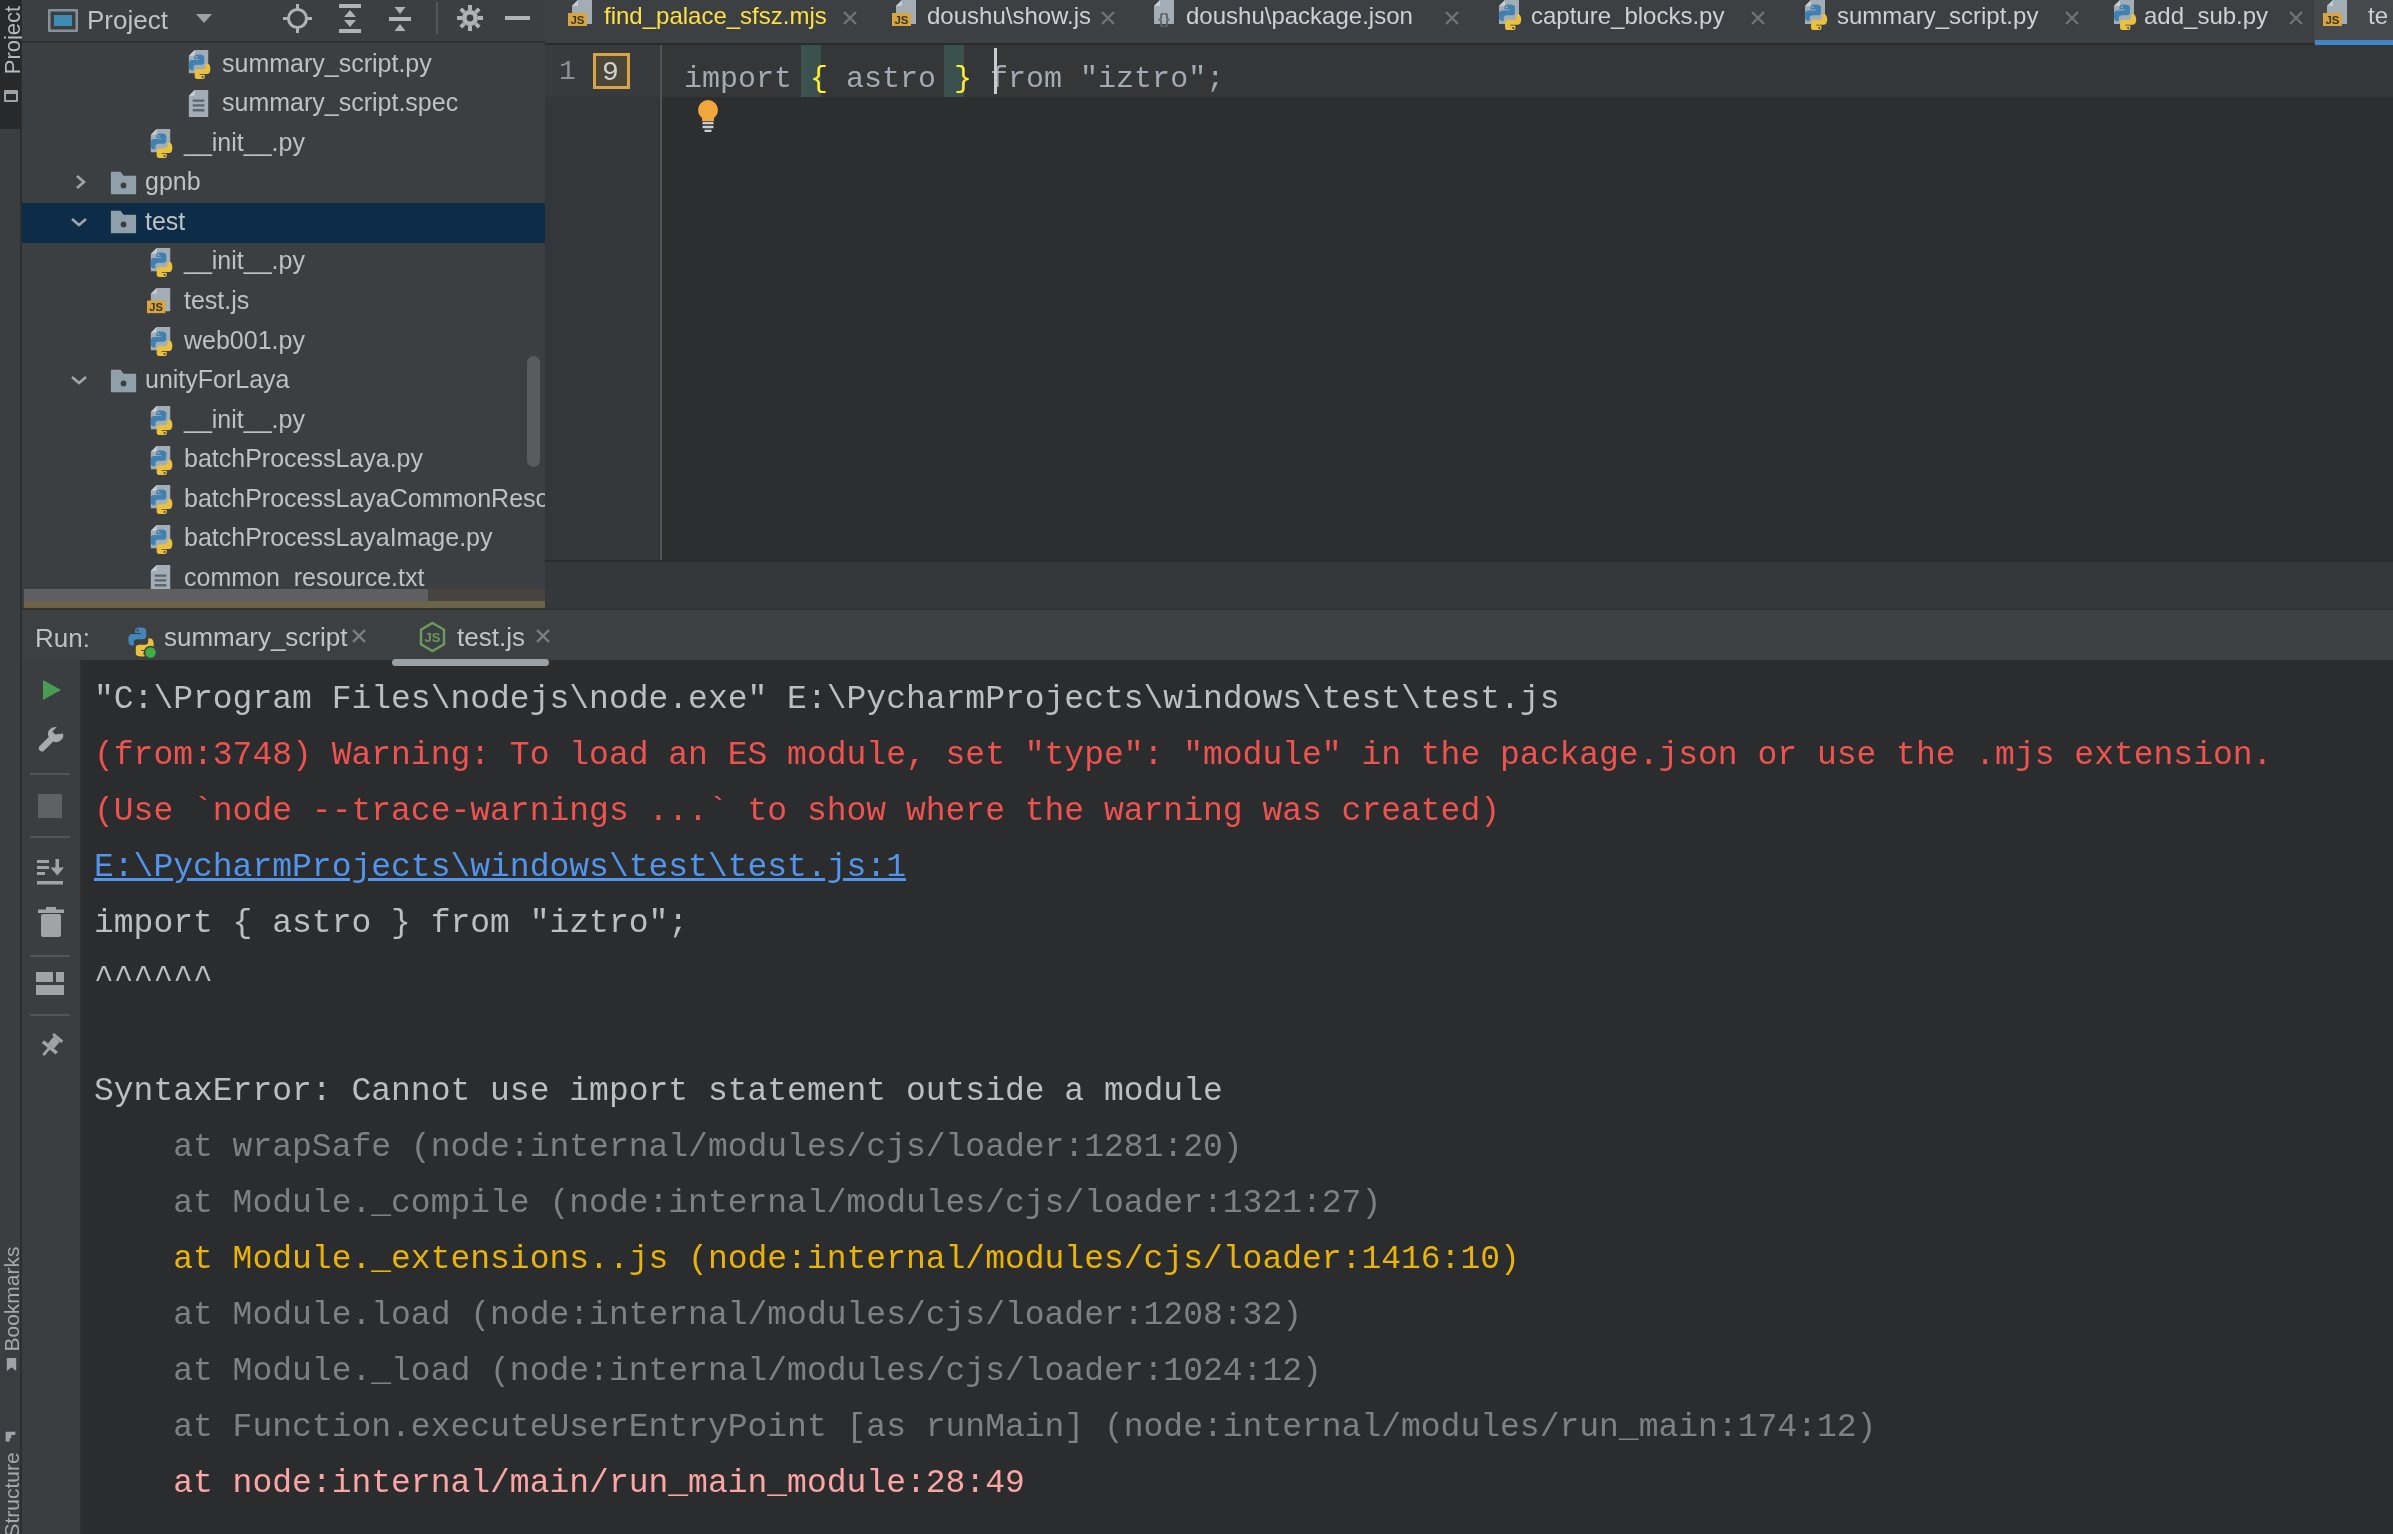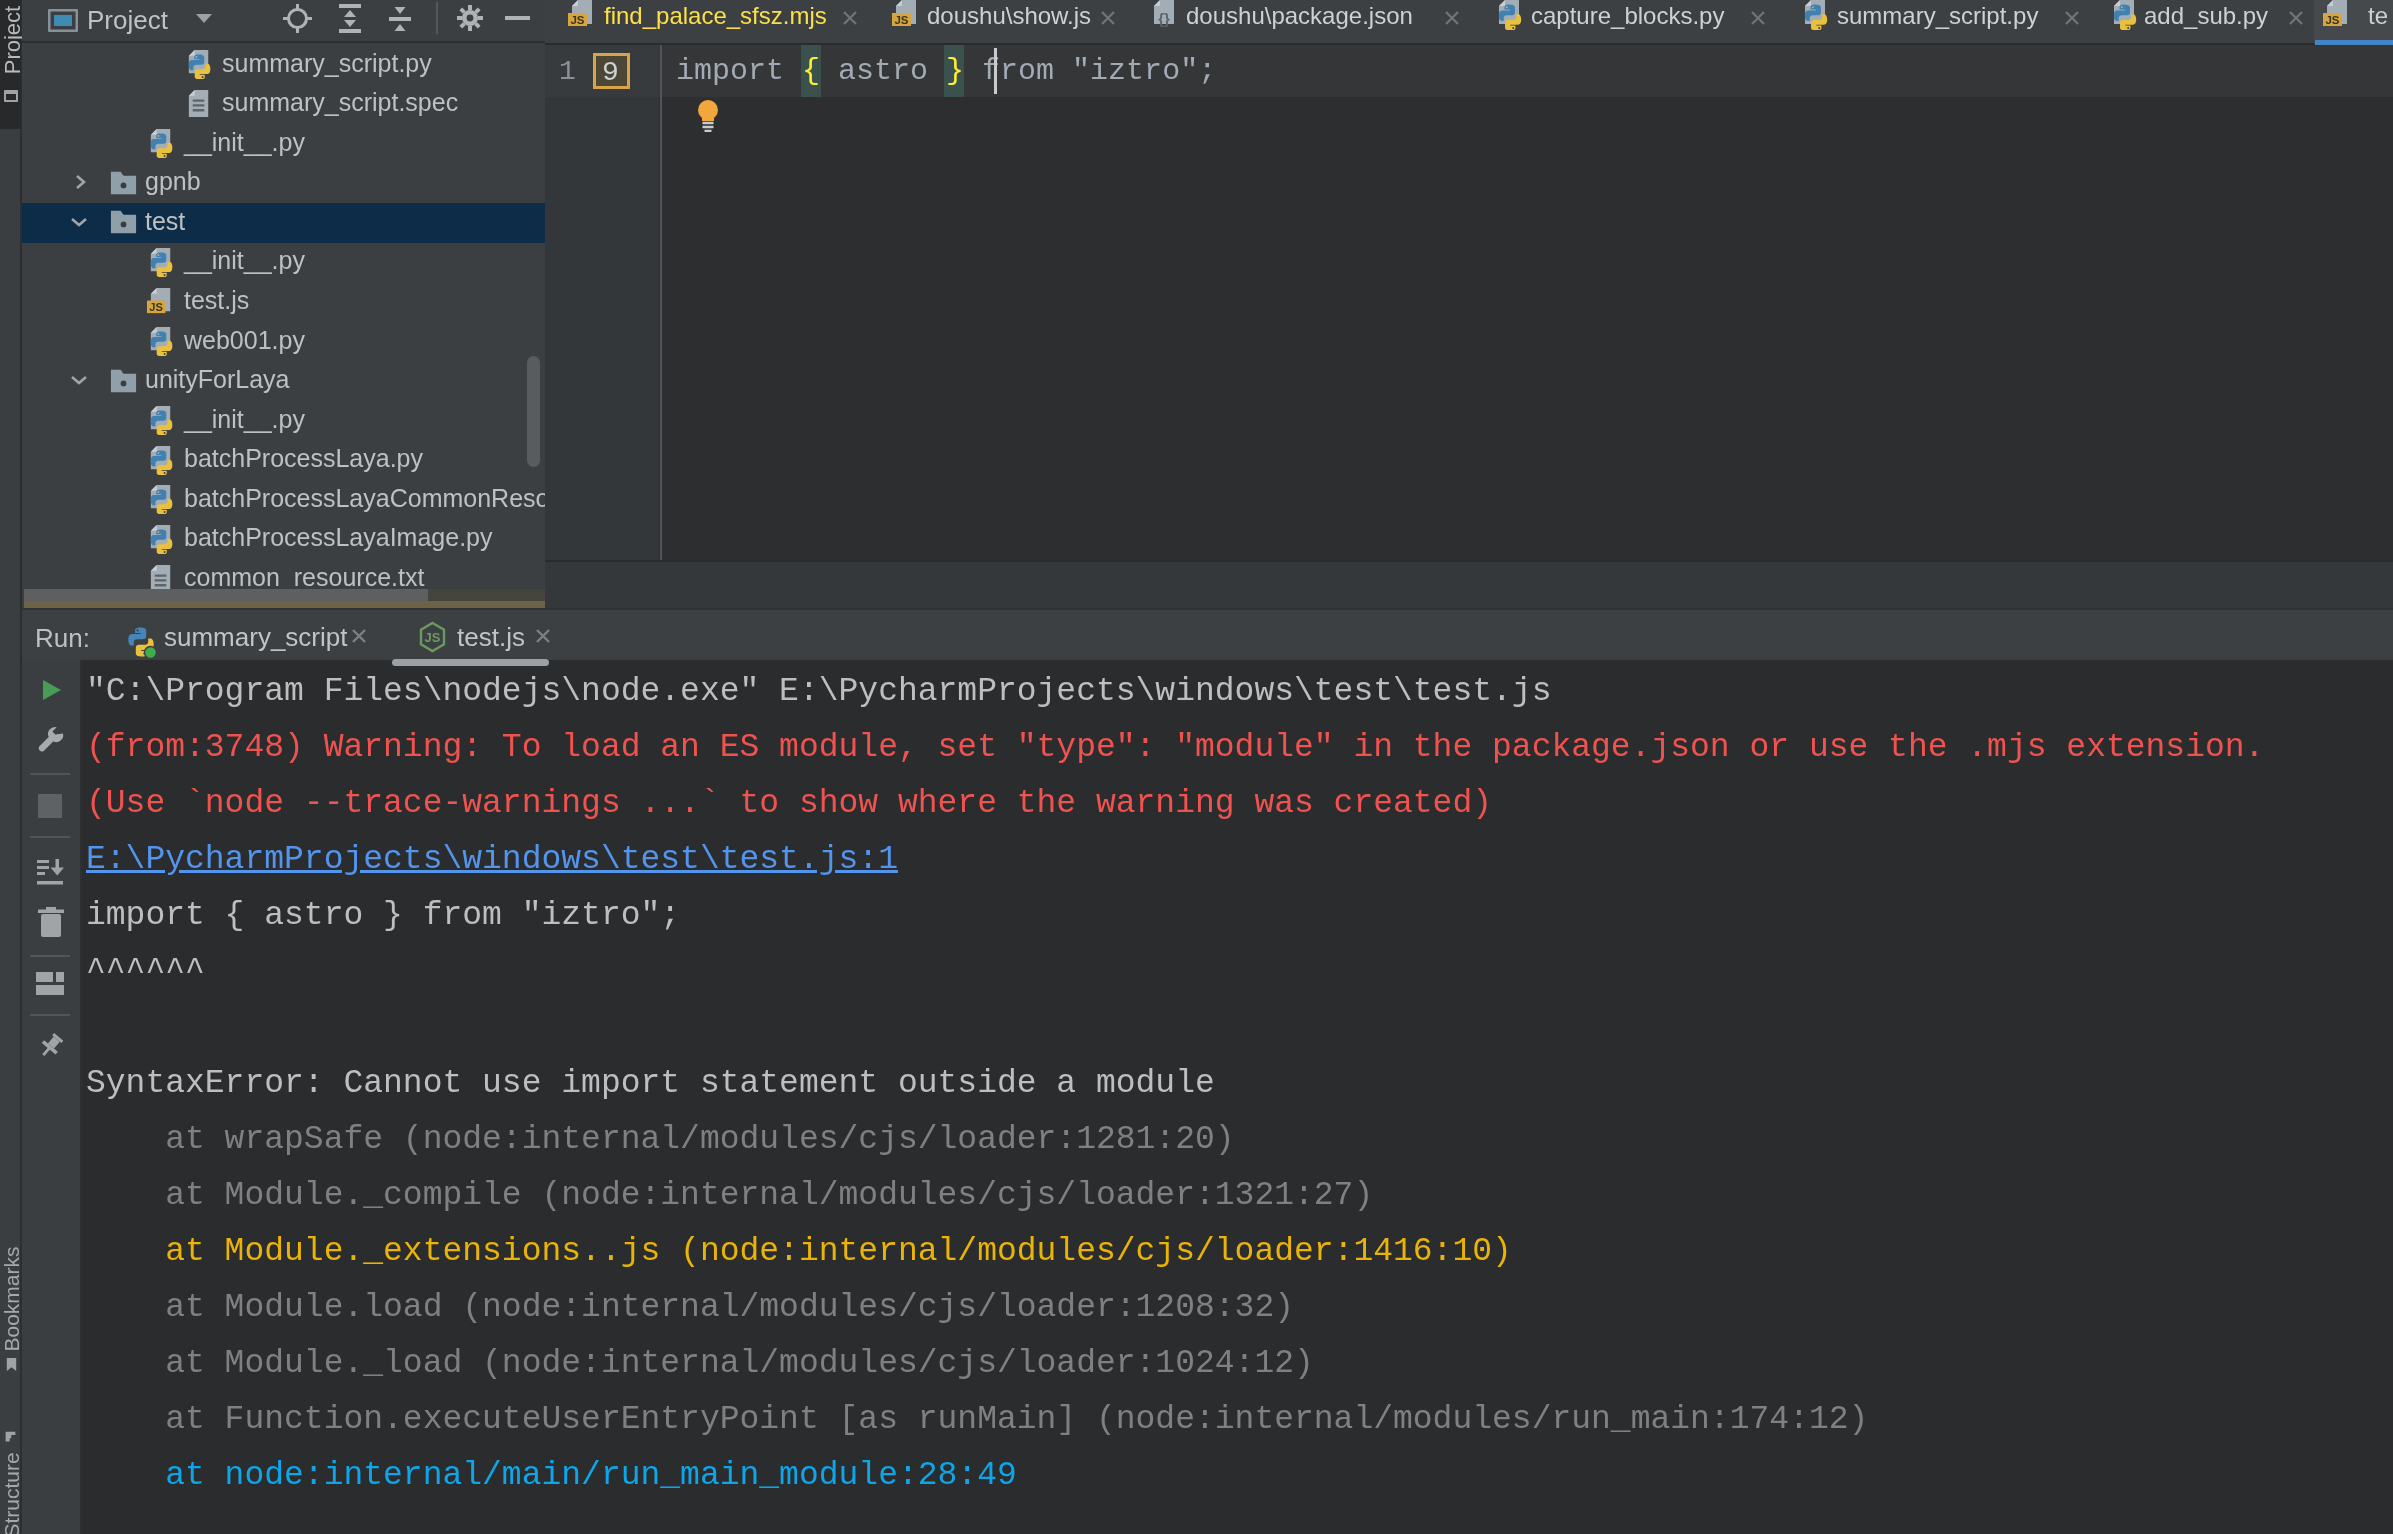--- a/index.html
+++ b/index.html
@@ -1,18 +1,18 @@
 <!DOCTYPE html>
 <html><head><meta charset="utf-8">
 <style>
 html,body{margin:0;padding:0;width:2394px;height:1534px;overflow:hidden;background:#3c3f41;
 font-family:"Liberation Sans",sans-serif;}
 *{box-sizing:border-box}
 .abs{position:absolute}
-pre{margin:0;font-family:"Liberation Mono",monospace;}
+pre{margin:8px;font-family:"Liberation Mono",monospace;}
 .mono{font-family:"Liberation Mono",monospace;}
 </style></head>
 <body>
 <div class="abs" style="left:0;top:0;width:2394px;height:1534px;background:#3c3f41;overflow:hidden">
 
 <div class="abs" style="left:0;top:0;width:22px;height:1534px;background:#3b3e40"></div>
 <div class="abs" style="left:20px;top:0;width:2px;height:1534px;background:#2c2e2f"></div>
 
 <div class="abs" style="left:0;top:0;width:21px;height:129px;background:#27292a"></div>
 <div class="abs" style="left:-29px;top:29px;width:80px;height:22px;transform:rotate(-90deg);font-size:22px;color:#b7bbbe;text-align:center;white-space:nowrap">Project</div>
@@ -398,14 +398,14 @@
 import { astro } from "iztro";
 ^^^^^^
 
 SyntaxError: Cannot use import statement outside a module
 <span style="color:#7e8082">    at wrapSafe (node:internal/modules/cjs/loader:1281:20)</span>
 <span style="color:#7e8082">    at Module._compile (node:internal/modules/cjs/loader:1321:27)</span>
 <span style="color:#eab308">    at Module._extensions..js (node:internal/modules/cjs/loader:1416:10)</span>
 <span style="color:#7e8082">    at Module.load (node:internal/modules/cjs/loader:1208:32)</span>
 <span style="color:#7e8082">    at Module._load (node:internal/modules/cjs/loader:1024:12)</span>
 <span style="color:#7e8082">    at Function.executeUserEntryPoint [as runMain] (node:internal/modules/run_main:174:12)</span>
-<span style="color:#0ea5e9">    at node:internal/main/run_main_module:28:49</span></pre>
+<span style="color:#fca5a5">    at node:internal/main/run_main_module:28:49</span></pre>
 </div>
 
 </body></html>

